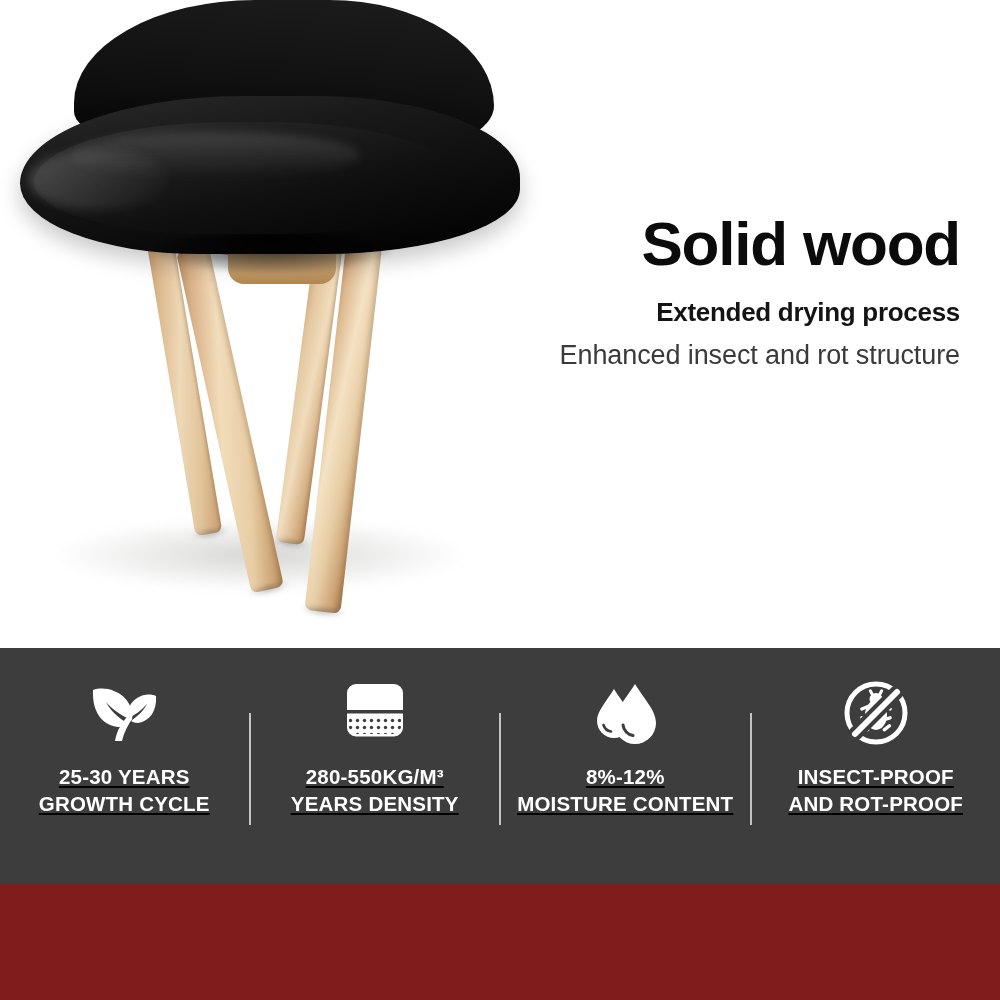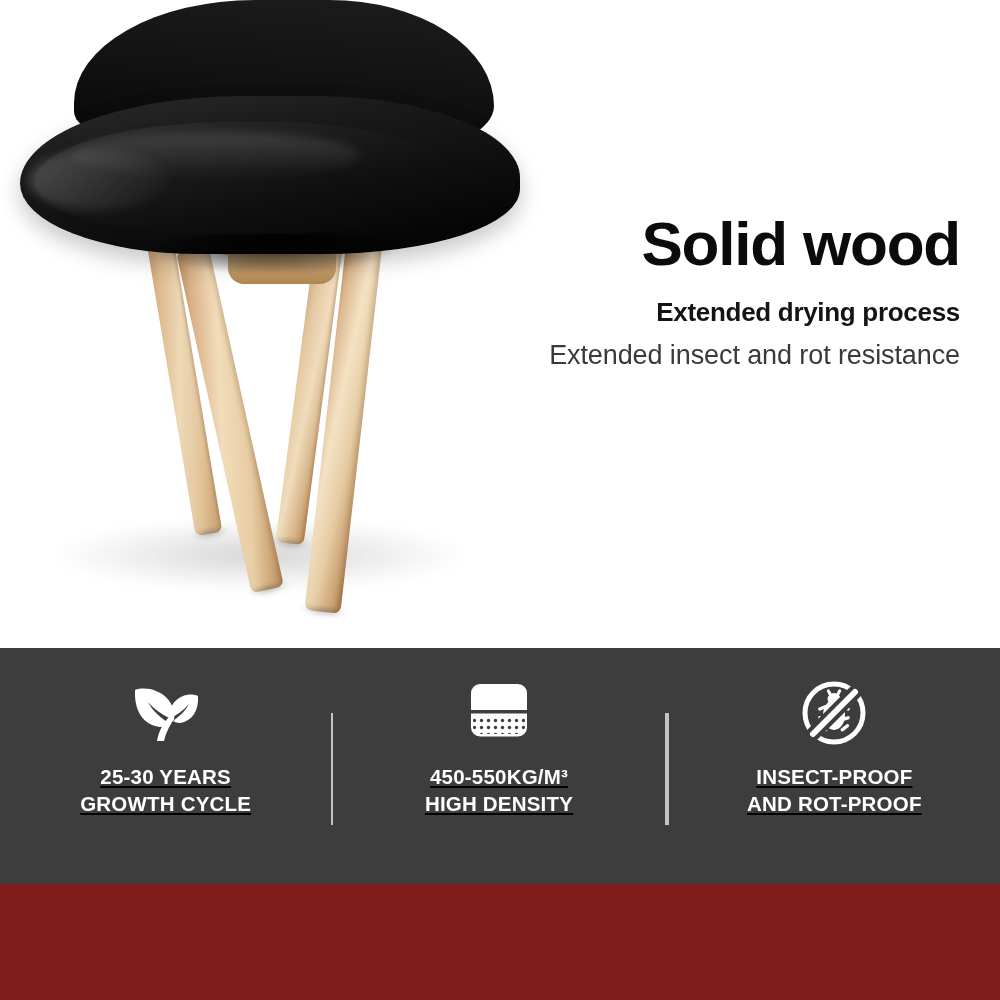--- a/index.html
+++ b/index.html
@@ -330,21 +330,21 @@
       <div class="seat-shell"></div>
       <div class="seat-shadow-under"></div>
       <div class="seat-cushion"></div>
       <div class="seat-cushion-hl"></div>
       <div class="seat-rim-hl"></div>
     </div>
 
     <div class="headline-block">
       <div class="headline-line">Solid wood</div>
       <div class="subhead">Extended drying process</div>
-      <div class="tagline">Extended insect and rot resistance</div>
+      <div class="tagline">Enhanced insect and rot structure</div>
     </div>
   </div>
 
   <div class="feature-bar">
 
     <div class="feature">
       <div class="feature-icon">
         <svg width="72" height="62" viewBox="0 0 72 62" aria-hidden="true">
           <path fill="#ffffff" d="M5 8 C 4 30, 14 43, 30 45 C 34 45, 38 44, 41 42
                    C 30 36, 22 28, 18 20 C 25 28, 34 34, 44 38
@@ -375,27 +375,45 @@
 
           <path fill="#ffffff" d="M7 11 a9 9 0 0 1 9 -9 h38 a9 9 0 0 1 9 9 v17 H7 Z"></path>
 
           <rect x="7" y="28" width="56" height="3.2" fill="#3e3d3d"></rect>
 
           <path fill="#ffffff" d="M7 31.5 h56 v14 a9 9 0 0 1 -9 9 h-38 a9 9 0 0 1 -9 -9 Z"></path>
           <path fill="url(#dots)" d="M9 33 h52 v12 a7 7 0 0 1 -7 7 h-38 a7 7 0 0 1 -7 -7 Z"></path>
         </svg>
       </div>
       <div class="feature-text">
-        <span>450-550KG/M³</span>
-        <span class="l2">HIGH DENSITY</span>
+        <span>280-550KG/M³</span>
+        <span class="l2">YEARS DENSITY</span>
       </div>
     </div>
 
     <div class="feature-divider"></div>
 
+    <div class="feature">
+      <div class="feature-icon">
+        <svg width="70" height="64" viewBox="0 0 70 64" aria-hidden="true">
+
+          <path fill="#ffffff" d="M24 8 C 16 21, 7 30, 7 40 a17 17 0 0 0 34 0
+                   C 41 30, 32 21, 24 8 Z"></path>
+          <path fill="none" stroke="#3e3d3d" stroke-width="2.6" stroke-linecap="round" d="M13.5 44 a9.5 9.5 0 0 0 7.5 6.5"></path>
+
+          <path fill="#ffffff" d="M45 3 C 35 19, 24 30, 24 42 a21 21 0 0 0 42 0
+                   C 66 30, 55 19, 45 3 Z"></path>
+          <path fill="none" stroke="#3e3d3d" stroke-width="3" stroke-linecap="round" d="M33 44 a12 12 0 0 0 10 10.5"></path>
+        </svg>
+      </div>
+      <div class="feature-text">
+        <span>8%-12%</span>
+        <span class="l2">MOISTURE CONTENT</span>
+      </div>
+    </div>
 
     <div class="feature-divider"></div>
 
     <div class="feature">
       <div class="feature-icon">
         <svg width="68" height="68" viewBox="0 0 68 68" aria-hidden="true">
           <circle cx="34" cy="34" r="29" fill="none" stroke="#ffffff" stroke-width="5"></circle>
 
           <g fill="#ffffff">
             <ellipse cx="34" cy="36" rx="11" ry="15"></ellipse>

